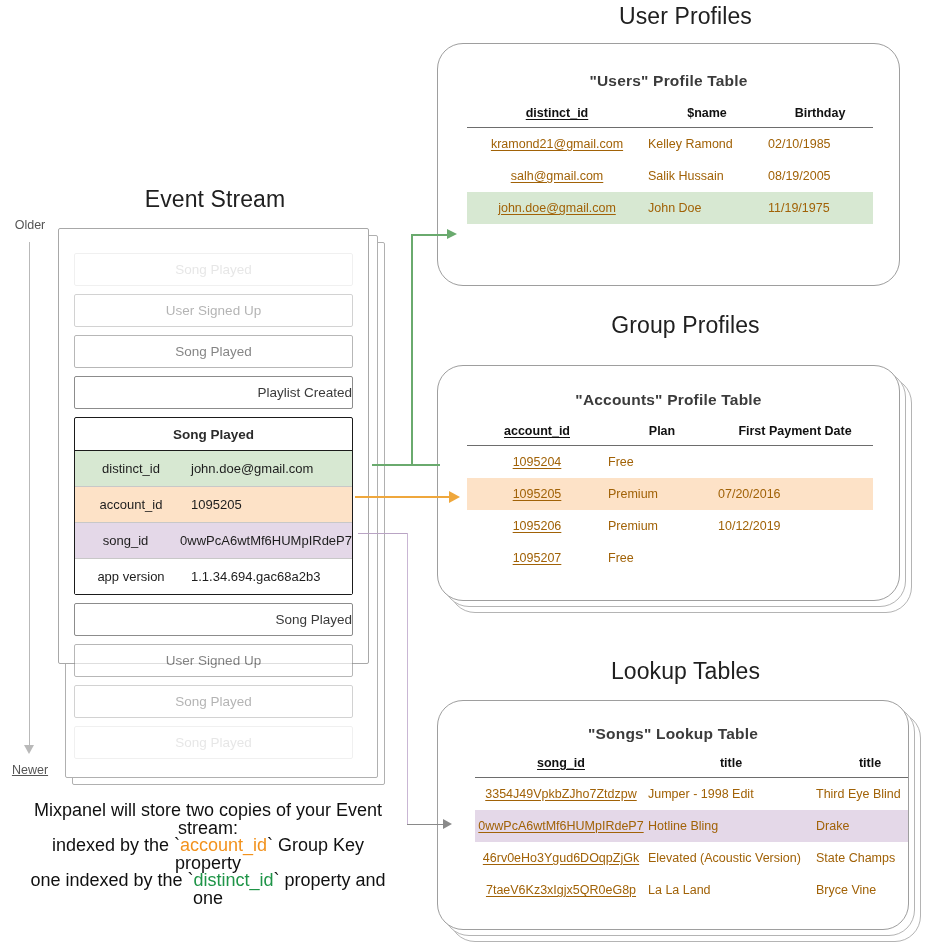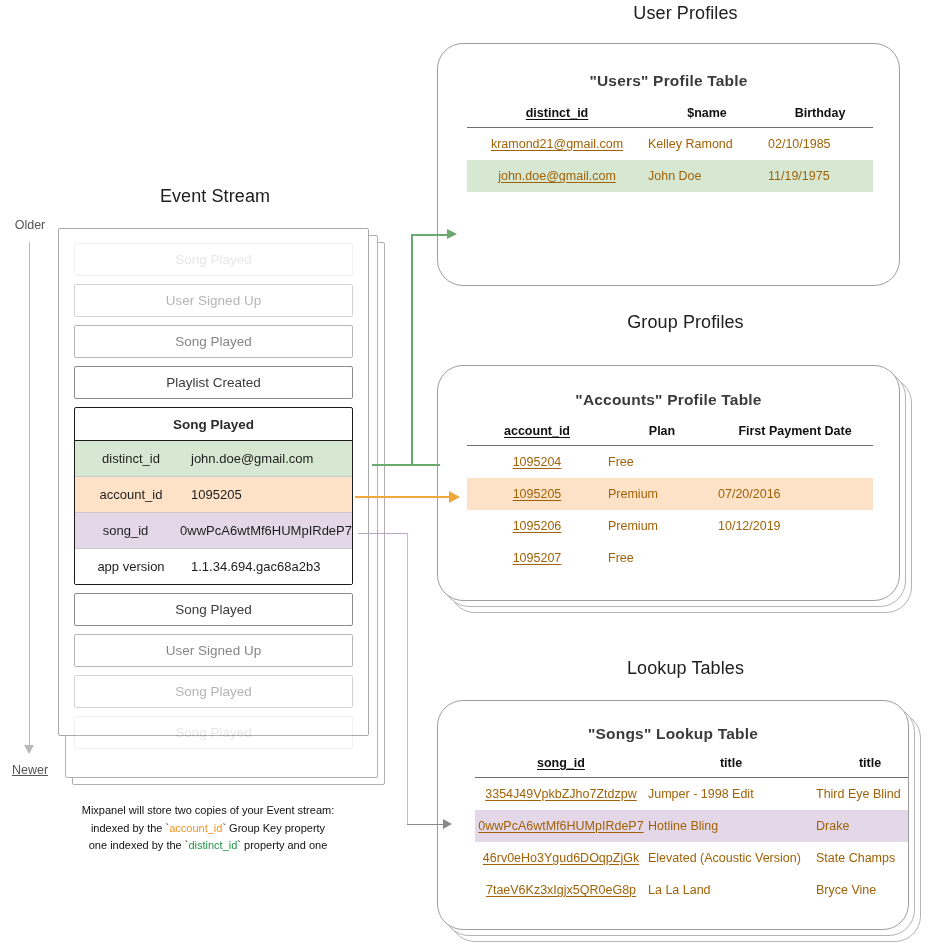--- a/index.html
+++ b/index.html
@@ -12,21 +12,21 @@
     height: 951px;
     position: relative;
     font-family: "Liberation Sans", sans-serif;
     color: #1a1a1a;
     overflow: hidden;
   }
   .abs { position: absolute; }
 
   
   .section-title {
-    font-size: 18px;
+    font-size: 23px;
     font-weight: 400;
     color: #202020;
     text-align: center;
     letter-spacing: .1px;
     white-space: nowrap;
   }
 
   
   #timeline-axis { left: 0px; top: 218px; width: 60px; height: 565px; }
   #timeline-axis .tl-label {
@@ -59,44 +59,44 @@
     position: absolute;
     background: #fff;
     border: 1.5px solid #b0b0b0;
     border-radius: 2px;
   }
   .es-layer.l3 { left: 14px; top: 14px; width: 311px; height: 541px; }
   .es-layer.l2 { left: 7px;  top: 7px;  width: 311px; height: 541px; }
   .es-panel {
     position: absolute;
     left: 0; top: 0;
-    width: 311px; height: 508px;
+    width: 311px; height: 436px;
     background: #ffffff;
     border: 1.5px solid #a8a8a8;
     border-radius: 2px;
     box-sizing: border-box;
-    padding: 14px 15px;
+    padding: 24px 15px;
   }
   .ev-row {
     box-sizing: border-box;
     height: 33px;
     margin-bottom: 8px;
     border: 1px solid #8c8c8c;
     border-radius: 2px;
     background: #fff;
     display: flex;
     align-items: center;
     justify-content: center;
     font-size: 13.5px;
     color: #3a3a3a;
   }
   .ev-row.f-90 { opacity: .12; }
   .ev-row.f-60 { opacity: .38; }
   .ev-row.f-30 { opacity: .62; }
-  .ev-row.f-0  { opacity: 1; }
+  .ev-row.f-0  { opacity: 1; justify-content: flex-end; }
 
   
   .ev-card {
     margin-bottom: 8px;
     border: 1.7px solid #1b1b1b;
     border-radius: 2px;
     background: #fff;
     box-sizing: border-box;
   }
   .ev-card-title {
@@ -126,21 +126,21 @@
   .ev-prop .v {
     flex: 1;
     padding-left: 4px;
     white-space: nowrap;
   }
 
   
   #stream-caption {
     left: 22px; top: 802px; width: 372px;
     text-align: center;
-    font-size: 11px;
+    font-size: 18px;
     line-height: 17.5px;
     color: #101010;
   }
   #stream-caption .hl-green  { color: #1e9447; }
   #stream-caption .hl-orange { color: #f2921d; }
 
   
   .card-stack { position: absolute; }
   .card-layer {
     position: absolute;
@@ -311,20 +311,25 @@
               <th><span>$name</span></th>
               <th><span>Birthday</span></th>
             </tr>
           </thead>
         <tbody id="users-body">
             <tr>
               <td class="c-key"><span>kramond21@gmail.com</span></td>
               <td>Kelley Ramond</td>
               <td>02/10/1985</td>
             </tr>
+            <tr>
+              <td class="c-key"><span>salh@gmail.com</span></td>
+              <td>Salik Hussain</td>
+              <td>08/19/2005</td>
+            </tr>
             <tr class="hl-green">
               <td class="c-key"><span>john.doe@gmail.com</span></td>
               <td>John Doe</td>
               <td>11/19/1975</td>
             </tr>
           </tbody>
       </table>
     </div>
   </div>
 </div>

